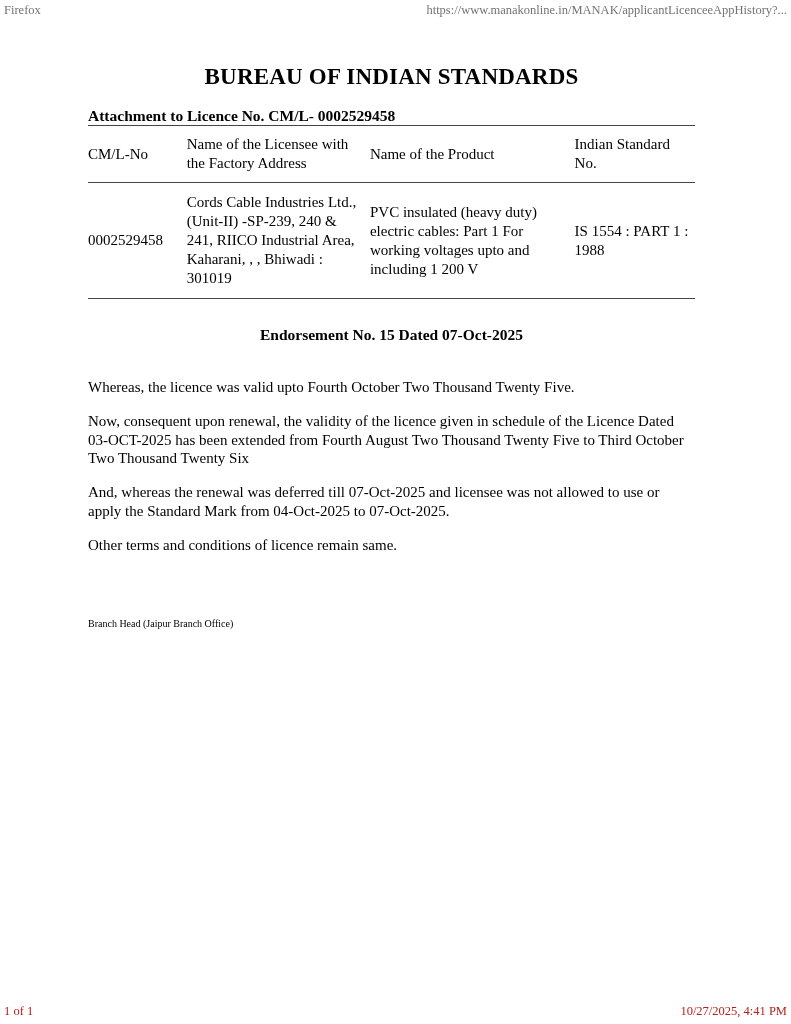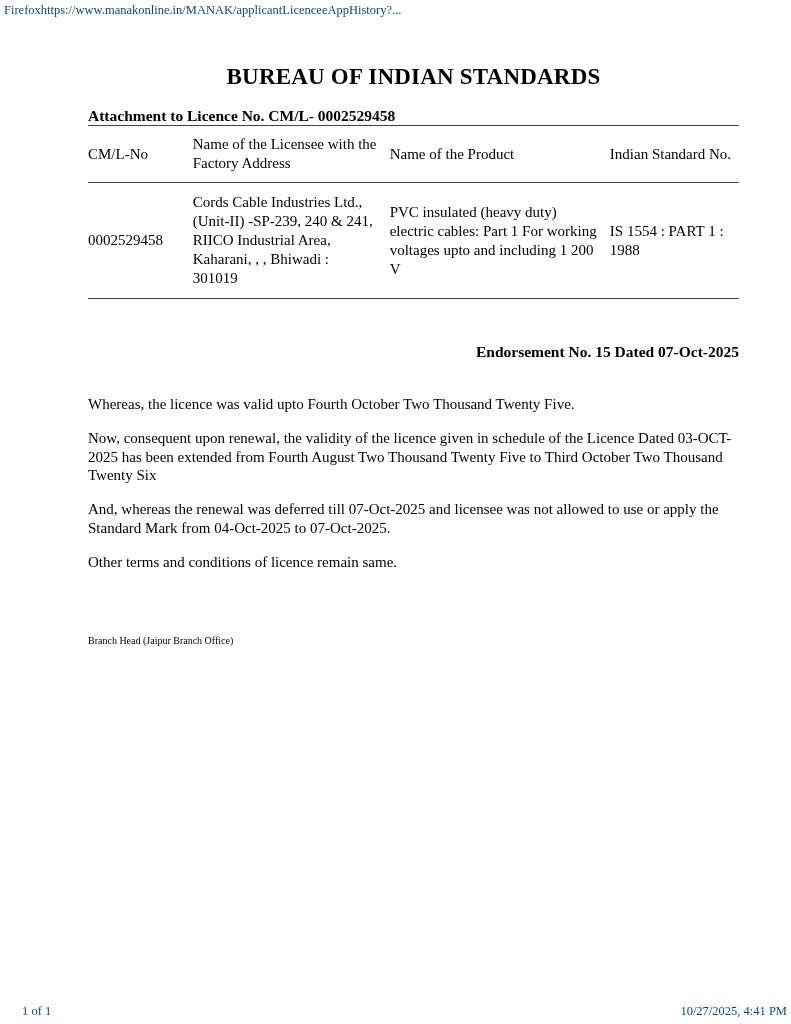--- a/index.html
+++ b/index.html
@@ -12,36 +12,36 @@
     color: #000000;
     font-family: "Liberation Serif", "DejaVu Serif", serif;
     overflow: hidden;
   }
   .print-header {
     position: absolute;
     top: 3px;
     left: 4px;
     right: 4px;
     display: flex;
+    justify-content: space-between;
     font-size: 12.5px;
-    color: #0c4a6e;
+    color: #737373;
   }
   .print-footer {
     position: absolute;
     bottom: 5px;
     left: 4px;
     right: 4px;
     display: flex;
     justify-content: space-between;
     font-size: 12.5px;
-    color: #0c4a6e;
-    margin-left: 18px;
+    color: #b91c1c;
   }
   .doc {
-    padding: 64px 52px 0 88px;
+    padding: 64px 96px 0 88px;
   }
   .doc-title {
     text-align: center;
     font-size: 23px;
     font-weight: bold;
     letter-spacing: 0.2px;
   }
   .doc-subtitle {
     font-size: 15.5px;
     font-weight: bold;
@@ -64,24 +64,24 @@
   table.licence-table tbody td {
     vertical-align: middle;
     border-bottom: 1px solid #444;
     padding: 10px 12px 10px 0;
   }
   .col-cmlno   { width: 99px;  }
   .col-license { width: 186px; }
   .col-product { width: 208px; }
   .col-standard{ width: 122px; padding-right: 0 !important; }
   .endorsement-heading {
-    text-align: right;
+    text-align: center;
     font-size: 15.5px;
     font-weight: bold;
-    margin-top: 44px;
+    margin-top: 27px;
   }
   .body-paragraphs { margin-top: 34px; }
   .body-paragraphs p {
     font-size: 15px;
     line-height: 18.8px;
     margin-bottom: 15px;
   }
   .signature-line {
     font-size: 10px;
     margin-top: 63px;

